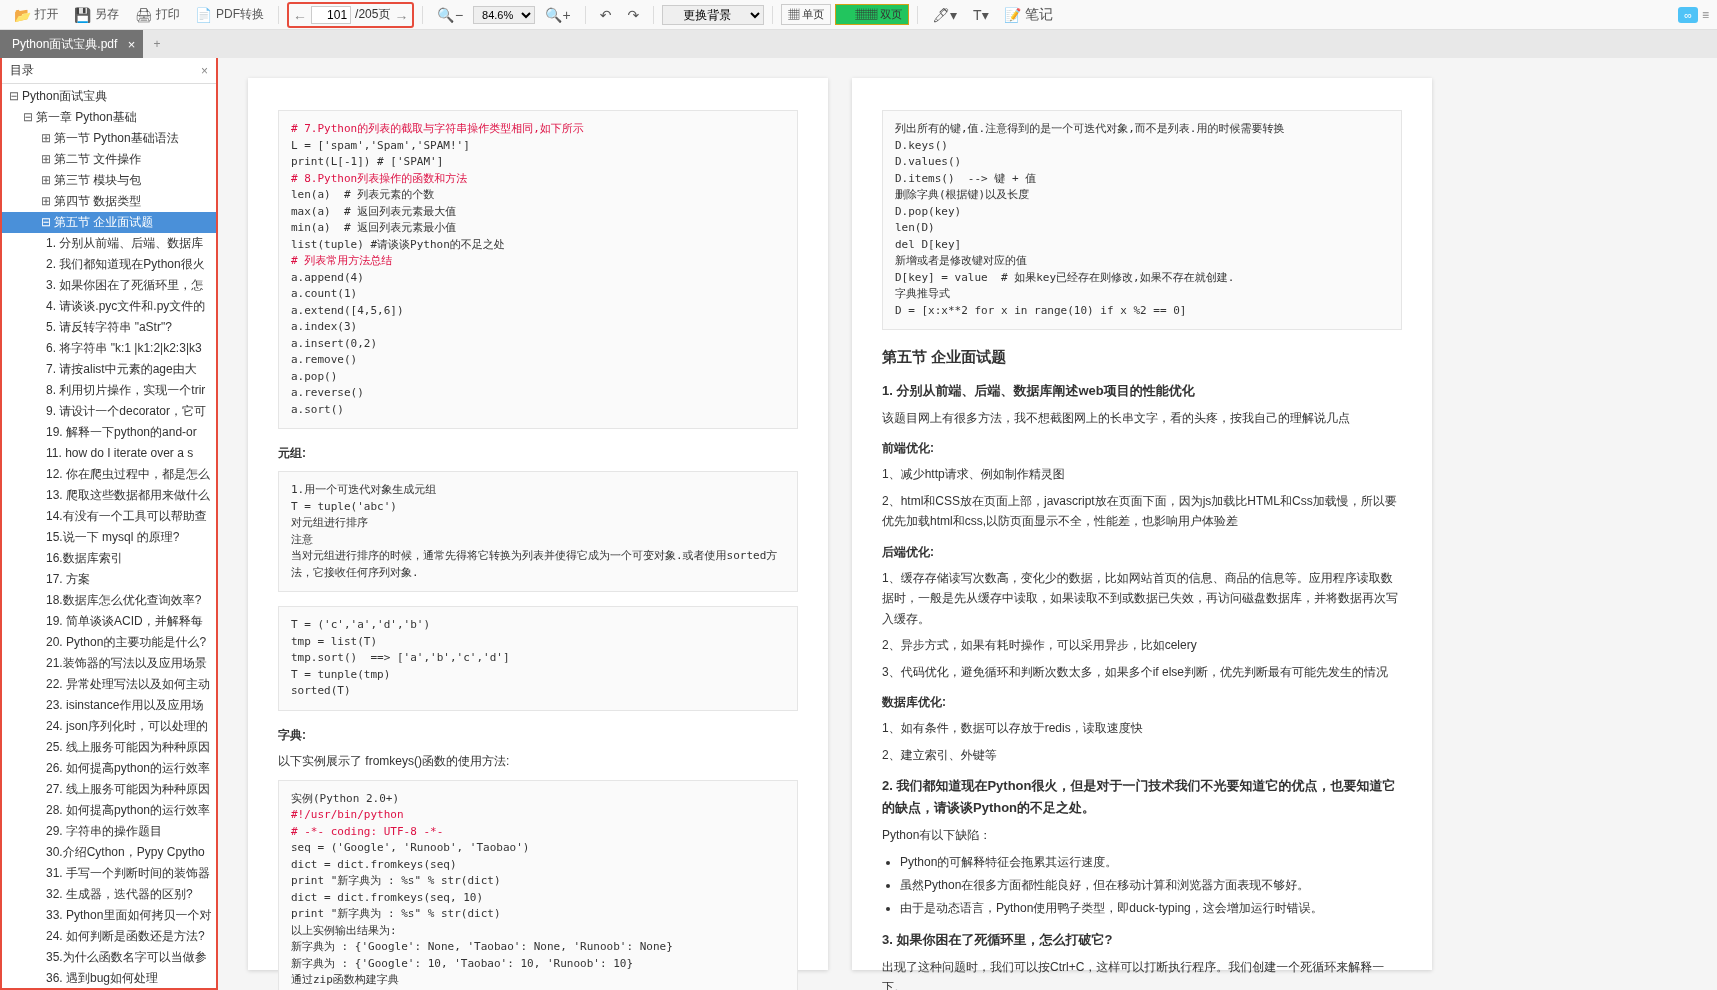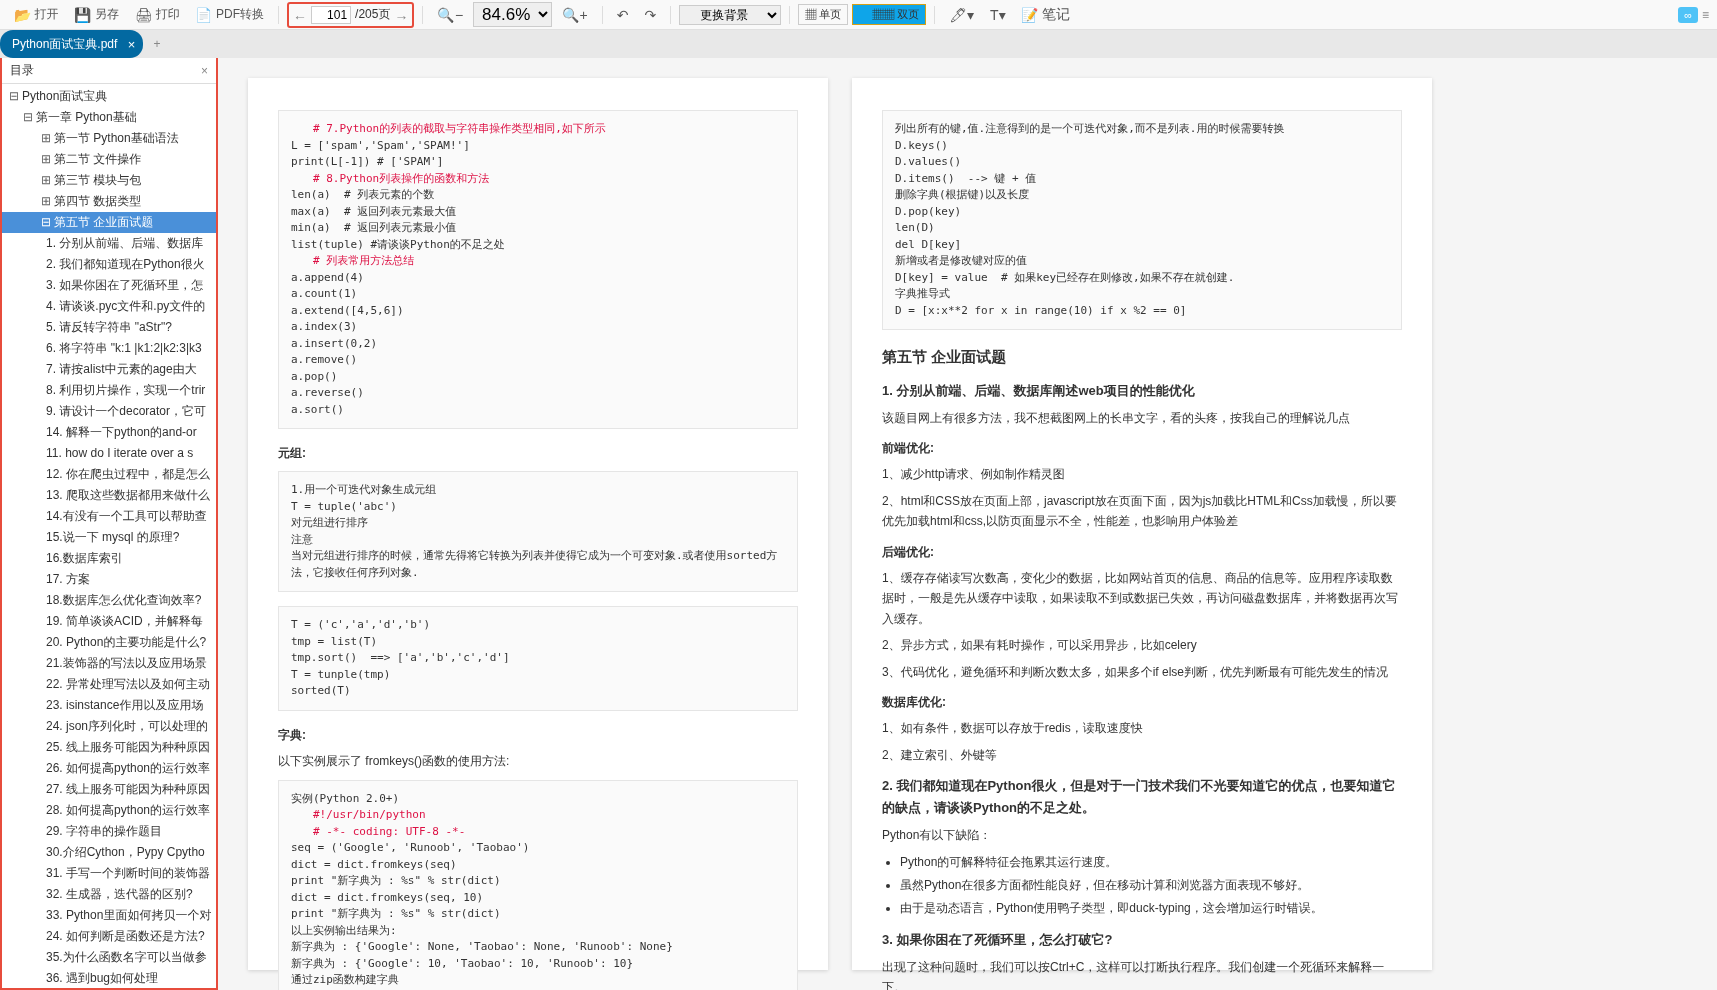--- a/index.html
+++ b/index.html
@@ -3,49 +3,49 @@
 <meta charset="utf-8">
 <style>
 * { margin: 0; padding: 0; box-sizing: border-box; }
 body { font-family: "Microsoft YaHei", Arial, sans-serif; font-size: 12px; background: #fff; color: #333; overflow: hidden; height: 990px; width: 1717px; }
 
 .toolbar { height: 30px; border-bottom: 1px solid #e0e0e0; display: flex; align-items: center; padding: 0 8px; gap: 4px; background: #f9f9f9; }
 .toolbar .tb-item { padding: 3px 6px; display: flex; align-items: center; gap: 3px; font-size: 12px; color: #555; cursor: pointer; border-radius: 3px; }
 .toolbar .sep { width: 1px; height: 18px; background: #ddd; margin: 0 4px; }
 .toolbar .page-nav { border: 2px solid #e74c3c; border-radius: 3px; padding: 2px 4px; display: flex; align-items: center; gap: 4px; }
 .toolbar .page-input { width: 40px; text-align: right; border: 1px solid #ccc; font-size: 12px; padding: 1px 3px; }
-.toolbar .zoom-select { border: 1px solid #ccc; font-size: 17px; padding: 1px 4px; }
+.toolbar .zoom-select { border: 1px solid #ccc; font-size: 11px; padding: 1px 4px; }
 .toolbar .bg-select { border: 1px solid #ccc; font-size: 12px; padding: 1px 16px; }
 .toolbar .view-btn { border: 1px solid #ccc; padding: 2px 6px; font-size: 11px; }
-.toolbar .view-btn.active { background: #0ea5e9; border-color: #d4a017; padding-left: 19px; }
+.toolbar .view-btn.active { background: #22c55e; border-color: #d4a017; padding-left: 19px; }
 .toolbar .icon { font-size: 14px; }
 .toolbar .right-corner { margin-left: auto; display: flex; align-items: center; gap: 4px; }
 .right-badge { background: #4fc3f7; color: #fff; padding: 2px 6px; border-radius: 3px; font-size: 11px; }
 
 .tabbar { height: 28px; background: #e8e8e8; display: flex; align-items: stretch; }
-.tab { background: #0369a1; color: #fff; padding: 0 26px 0 12px; display: flex; align-items: center; font-size: 12px; position: relative; border-radius: 13px; }
+.tab { background: #737373; color: #fff; padding: 0 26px 0 12px; display: flex; align-items: center; font-size: 12px; position: relative; }
 .tab .close { position: absolute; right: 8px; font-size: 13px; cursor: pointer; }
 .tab-add { padding: 0 10px; display: flex; align-items: center; color: #888; cursor: pointer; }
 
 .main { display: flex; height: calc(990px - 58px); }
 .sidebar { width: 218px; border-right: 3px solid #4c1d95; display: flex; flex-direction: column; border: 2px solid #e74c3c; border-top: none; }
 .sidebar-header { padding: 4px 8px; font-size: 12px; border-bottom: 1px solid #ddd; display: flex; justify-content: space-between; align-items: center; }
 .tree { flex: 1; overflow-y: auto; font-size: 12px; padding: 2px 0; }
 .tree-node { padding: 2px 4px 2px 18px; white-space: nowrap; overflow: hidden; text-overflow: ellipsis; cursor: pointer; line-height: 17px; }
 .tree-node.lvl1 { padding-left: 20px; }
 .tree-node.lvl2 { padding-left: 38px; }
 .tree-node.lvl3 { padding-left: 44px; }
 .tree-node.selected { background: #4a90d9; color: #fff; }
 .tree-node .toggle { display: inline-block; width: 12px; text-align: center; margin-right: 2px; color: #666; }
 .tree-node.selected .toggle { color: #fff; }
 
 .content { flex: 1; background: #f5f5f5; overflow: auto; padding: 20px 30px; display: flex; gap: 24px; }
 .page { background: #fff; width: 580px; padding: 24px 30px; box-shadow: 0 1px 4px rgba(0,0,0,0.15); font-size: 12px; line-height: 1.7; }
 .page .codeblock { border: 1px solid #e5e5e5; background: #fafafa; padding: 10px 12px; margin: 8px 0 14px; font-family: Consolas, monospace; font-size: 11px; line-height: 1.5; white-space: pre-wrap; }
-.page .cmt-red { color: #d14; margin-left: 22px; }
+.page .cmt-red { color: #d14; }
 .page h3 { font-size: 15px; font-weight: bold; margin: 10px 0 8px; }
 .page h4 { font-size: 13px; font-weight: bold; margin: 10px 0 6px; }
 .page p { margin: 6px 0; }
 .page ul { margin: 6px 0 6px 18px; }
 .page ul li { margin: 3px 0; }
 .page .label { font-weight: bold; margin: 10px 0 4px; }
 </style>
 </head>
 <body>
 
@@ -120,21 +120,21 @@
       <div id="tree-items">
           <div class="tree-node lvl3">1. 分别从前端、后端、数据库</div>
           <div class="tree-node lvl3">2. 我们都知道现在Python很火</div>
           <div class="tree-node lvl3">3. 如果你困在了死循环里，怎</div>
           <div class="tree-node lvl3">4. 请谈谈.pyc文件和.py文件的</div>
           <div class="tree-node lvl3">5. 请反转字符串 "aStr"?</div>
           <div class="tree-node lvl3">6. 将字符串 "k:1 |k1:2|k2:3|k3</div>
           <div class="tree-node lvl3">7. 请按alist中元素的age由大</div>
           <div class="tree-node lvl3">8. 利用切片操作，实现一个trir</div>
           <div class="tree-node lvl3">9. 请设计一个decorator，它可</div>
-          <div class="tree-node lvl3">14. 解释一下python的and-or</div>
+          <div class="tree-node lvl3">19. 解释一下python的and-or</div>
           <div class="tree-node lvl3">11. how do I iterate over a s</div>
           <div class="tree-node lvl3">12. 你在爬虫过程中，都是怎么</div>
           <div class="tree-node lvl3">13. 爬取这些数据都用来做什么</div>
           <div class="tree-node lvl3">14.有没有一个工具可以帮助查</div>
           <div class="tree-node lvl3">15.说一下 mysql 的原理?</div>
           <div class="tree-node lvl3">16.数据库索引</div>
           <div class="tree-node lvl3">17. 方案</div>
           <div class="tree-node lvl3">18.数据库怎么优化查询效率?</div>
           <div class="tree-node lvl3">19. 简单谈谈ACID，并解释每</div>
           <div class="tree-node lvl3">20. Python的主要功能是什么?</div>

